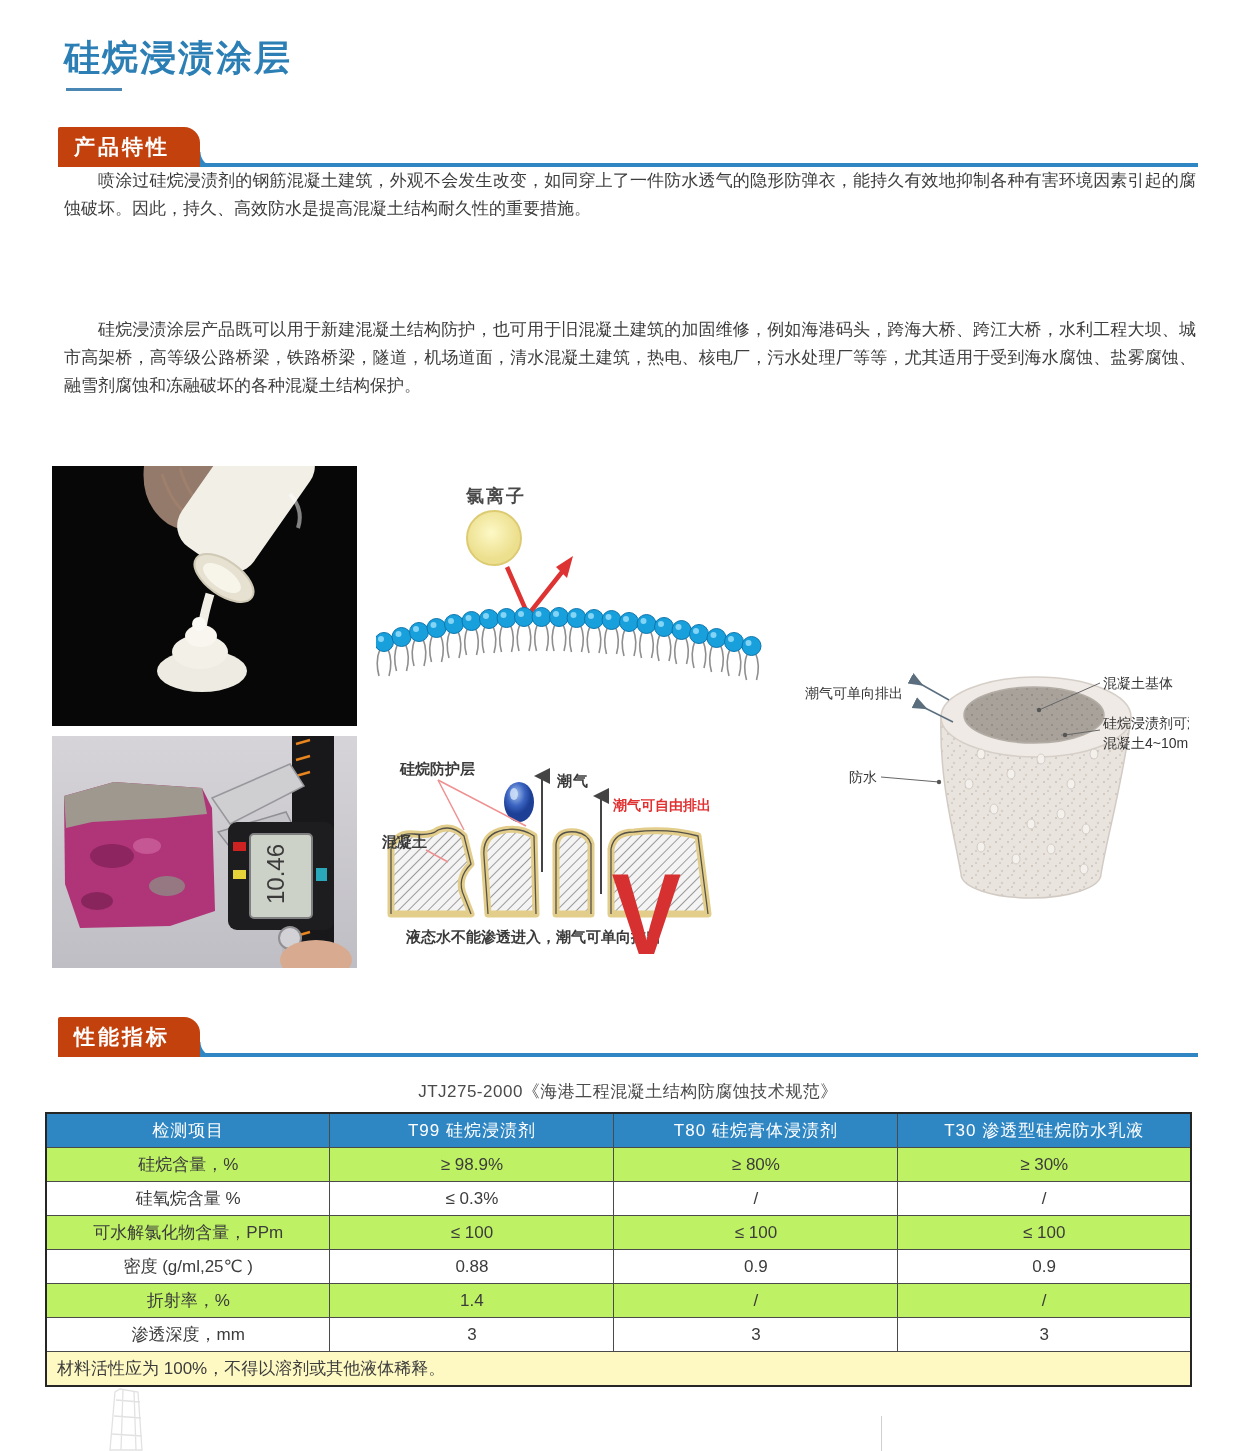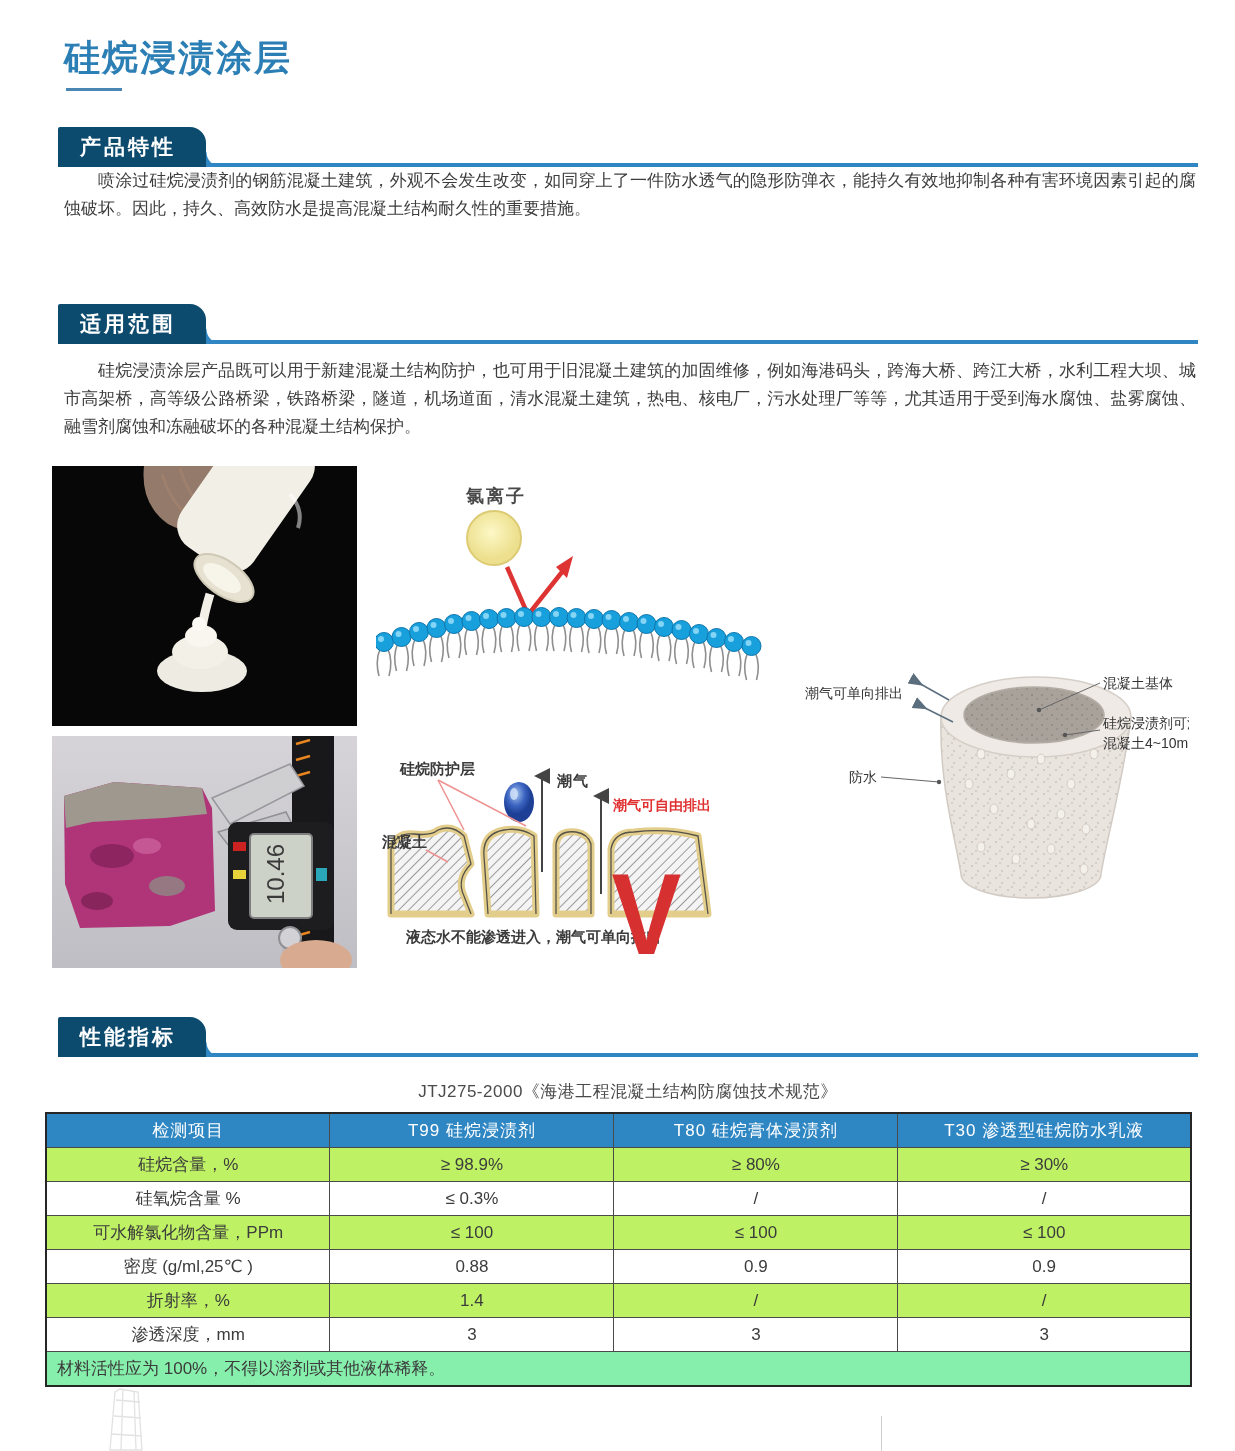--- a/index.html
+++ b/index.html
@@ -9,23 +9,23 @@
   }
   .page-title{
     position:absolute;left:64px;top:10px;
     font-size:36px;font-weight:bold;color:#2c7fb5;letter-spacing:2px;
   }
   .title-rule{position:absolute;left:66px;top:88px;width:56px;height:3px;background:#4a87b4;}
   .section{position:absolute;left:58px;width:1140px;}
   .sec-head{position:relative;height:37px;border-bottom:4px solid #2f86c3;}
   .sec-tab{
     position:absolute;left:0;bottom:-4px;
-    background:#0c4a6e;color:#ffffff;
+    background:#c2410c;color:#ffffff;
     font-size:21px;font-weight:bold;letter-spacing:3px;
-    padding:6px 30px 6px 22px;border-radius:2px 16px 0 0;
+    padding:6px 30px 6px 16px;border-radius:2px 16px 0 0;
   }
   .sec-tab::after{
     content:"";position:absolute;right:-15px;bottom:0;width:15px;height:15px;
     background:radial-gradient(circle at 100% 0, rgba(0,0,0,0) 14px, #2f86c3 15px);
   }
   .para{
     font-size:17px;line-height:1.66;color:#3d3d3d;text-align:justify;
     text-indent:2em;margin:0 2px 0 6px;
   }
   .para.first{margin-top:13px;}
@@ -39,41 +39,38 @@
     border:2px solid #262626;font-size:17px;color:#3c3c3c;table-layout:fixed;
   }
   table.spec th, table.spec td{
     border:1px solid #4a4a4a;text-align:center;padding:5px 0;height:23px;
   }
   table.spec th{
     background:#2e86c3;color:#ffffff;font-weight:normal;letter-spacing:1px;
   }
   tr.row-gray td{background:#bef264;}
   tr.row-white td{background:#ffffff;}
-  td.footnote{text-align:left !important;padding-left:10px !important;background:#86efac;}
+  td.footnote{text-align:left !important;padding-left:10px !important;background:#fef9c3;}
   .wm-line{position:absolute;left:881px;top:1416px;width:1px;height:35px;background:#cfcfcf;}
   svg text{font-family:"Liberation Sans","DejaVu Sans",sans-serif;}
 </style>
 </head>
 <body>
 
 <h1 class="page-title">硅烷浸渍涂层</h1>
 <div class="title-rule"></div>
 
 <div class="section" style="top:126px;">
   <div class="sec-head">
     <span class="sec-tab">产品特性</span>
   </div>
   <p class="para" style="margin-top:0;">喷涂过硅烷浸渍剂的钢筋混凝土建筑，外观不会发生改变，如同穿上了一件防水透气的隐形防弹衣，能持久有效地抑制各种有害环境因素引起的腐蚀破坏。因此，持久、高效防水是提高混凝土结构耐久性的重要措施。</p>
 </div>
 
 <div class="section" style="top:303px;">
-  <div class="sec-head">
-    <span class="sec-tab">适用范围</span>
-  </div>
   <p class="para first">硅烷浸渍涂层产品既可以用于新建混凝土结构防护，也可用于旧混凝土建筑的加固维修，例如海港码头，跨海大桥、跨江大桥，水利工程大坝、城市高架桥，高等级公路桥梁，铁路桥梁，隧道，机场道面，清水混凝土建筑，热电、核电厂，污水处理厂等等，尤其适用于受到海水腐蚀、盐雾腐蚀、融雪剂腐蚀和冻融破坏的各种混凝土结构保护。</p>
 </div>
 
 <div class="figures">
 
   <svg class="fig" style="left:48px;top:8px;" width="305" height="260" viewBox="0 0 305 260">
     <rect width="305" height="260" fill="#070707"></rect>
     <path d="M92,0 L185,0 Q192,28 172,52 Q145,74 116,58 Q88,38 92,0 Z" fill="#c3a28c" opacity="0.75"></path>
     <path d="M110,8 Q120,40 140,52 M128,2 Q136,30 155,45" stroke="#a78470" stroke-width="3" fill="none" opacity="0.6"></path>
     <g>

